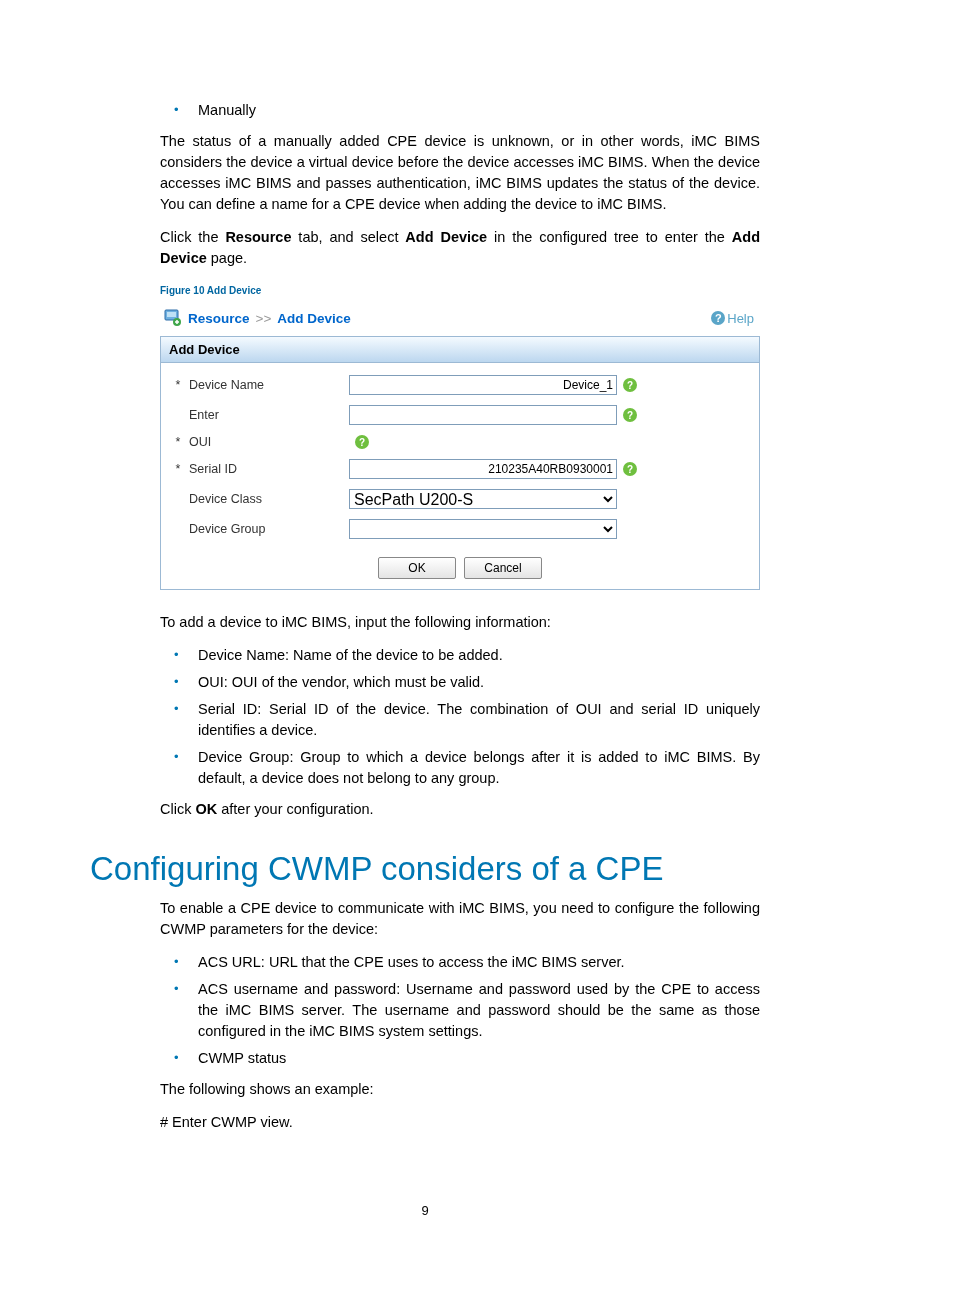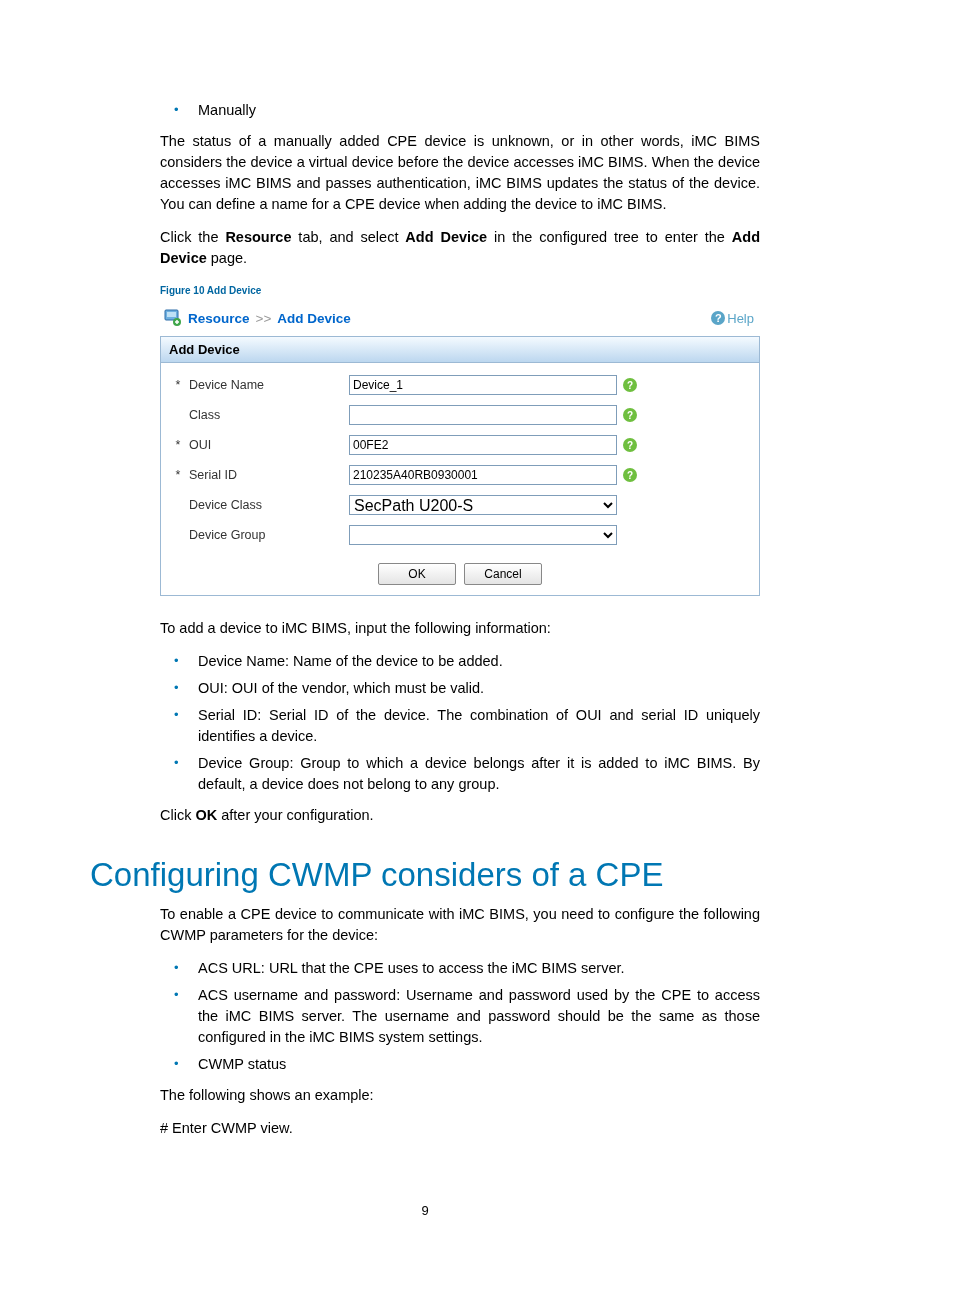--- a/index.html
+++ b/index.html
@@ -124,20 +124,21 @@
     color: #333;
   }
   .form-row input[type=text] {
     width: 268px;
     height: 20px;
     border: 1px solid #7f9db9;
     padding: 1px 3px;
     font-size: 12px;
     font-family: Verdana, Arial, sans-serif;
     box-sizing: border-box;
+    text-align: right;
   }
   .form-row select {
     width: 268px;
     height: 20px;
     border: 1px solid #7f9db9;
     background: #fff;
     font-size: 16px;
     font-family: Verdana, Arial, sans-serif;
     box-sizing: border-box;
   }
@@ -231,29 +232,28 @@
 
           <div class="form-row">
             <span class="req">*</span>
             <span class="lbl">Device Name</span>
             <input type="text" value="Device_1" style="">
             <span class="info-icon">?</span>
           </div>
 
           <div class="form-row">
             <span class="req"></span>
-            <span class="lbl">Class</span>
+            <span class="lbl">Enter</span>
             <input type="text" value="" style="">
             <span class="info-icon">?</span>
           </div>
 
           <div class="form-row">
             <span class="req">*</span>
             <span class="lbl">OUI</span>
-            <input type="text" value="00FE2" style="">
             <span class="info-icon">?</span>
           </div>
 
           <div class="form-row">
             <span class="req">*</span>
             <span class="lbl">Serial ID</span>
             <input type="text" value="210235A40RB0930001" style="">
             <span class="info-icon">?</span>
           </div>
 

